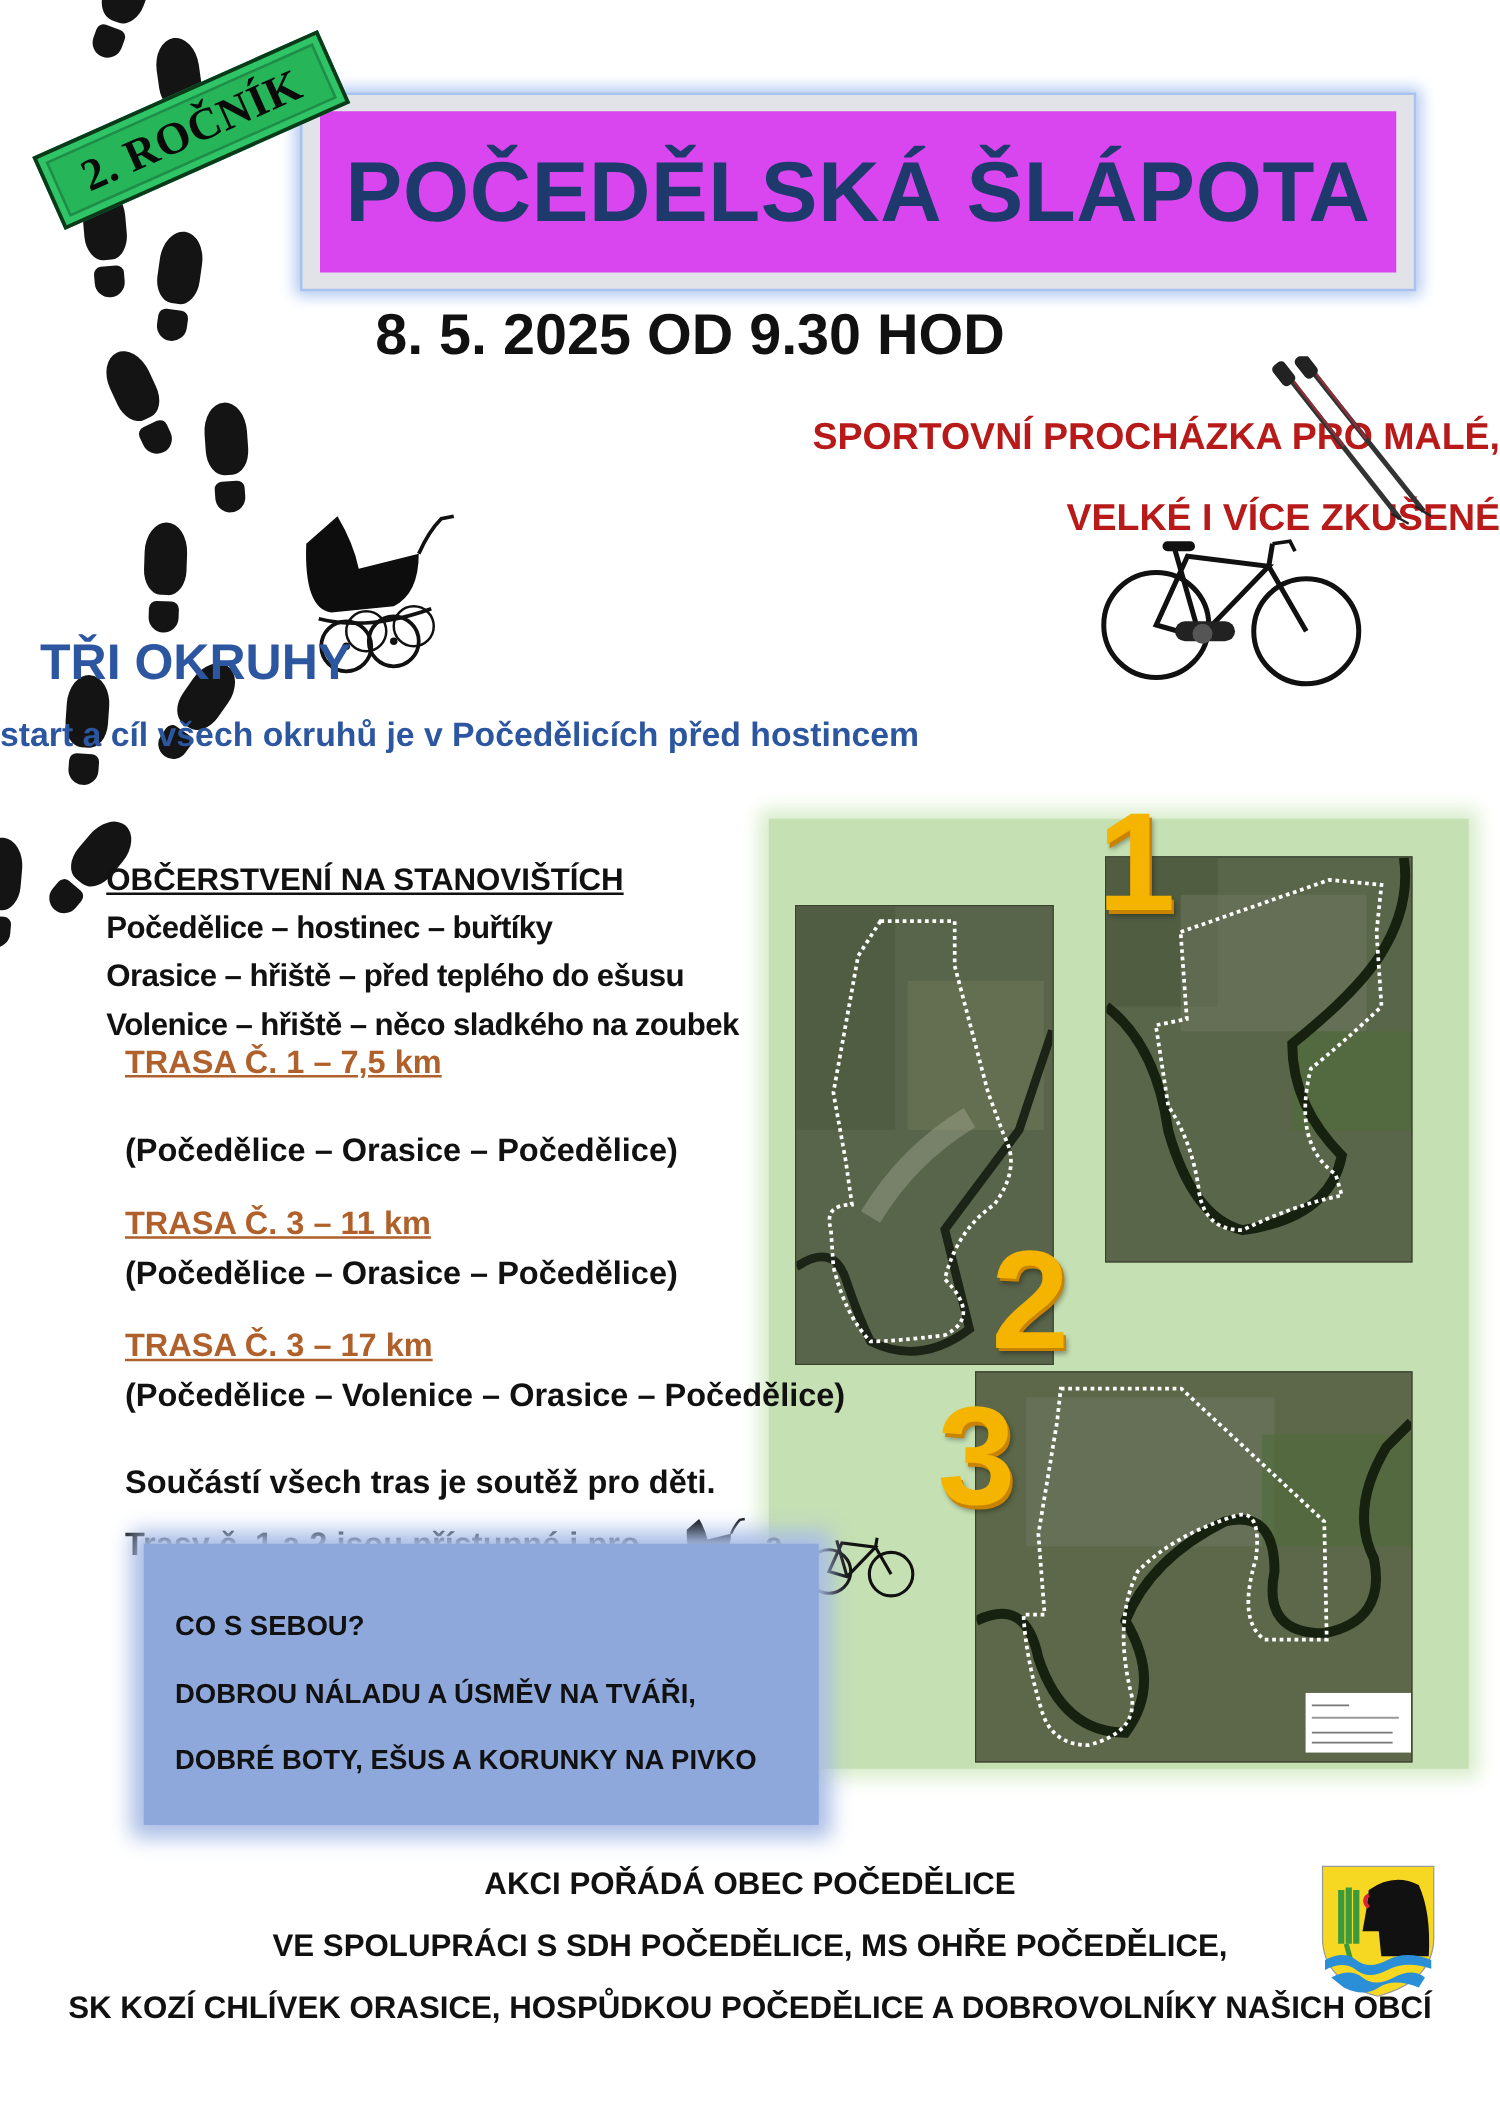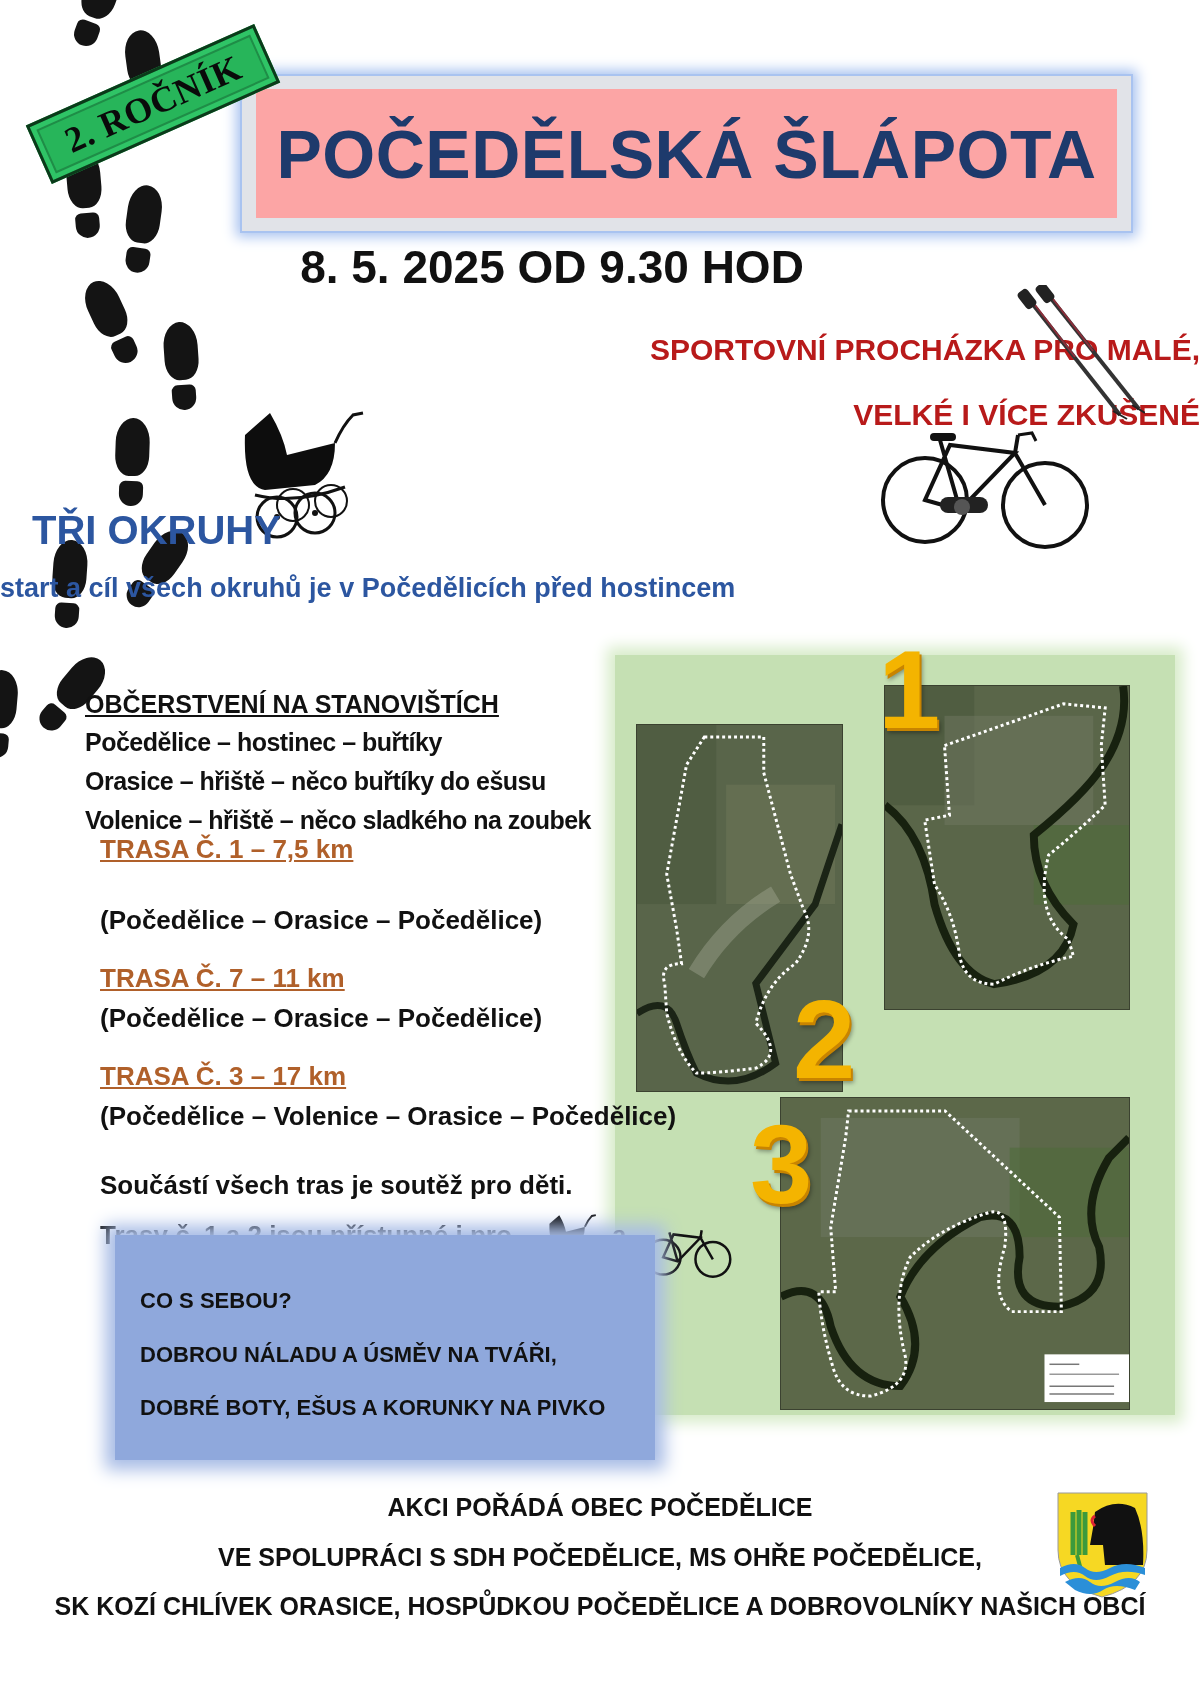--- a/index.html
+++ b/index.html
@@ -15,21 +15,21 @@
   
   .badge { position: absolute; left: 28px; top: 72px; width: 250px; height: 64px;
     background: #27b55a; border: 3px solid #0b3a1a; transform: rotate(-24deg);
     box-shadow: inset 0 0 0 5px #2fc466, inset 0 0 0 7px #1f8d47;
     display: flex; align-items: center; justify-content: center; }
   .badge span { font-family: "Liberation Serif", "DejaVu Serif", serif; font-weight: bold; font-size: 36px; color: #0a0a0a; letter-spacing: 0.5px; }
 
   
   .title-wrap { position: absolute; left: 240px; top: 74px; width: 893px; height: 159px;
     background: #e1e3e8; border: 2px solid #a9c3f0; box-shadow: 0 0 12px 4px #a9c3f0; }
-  .title-inner { position: absolute; left: 14px; top: 13px; right: 14px; bottom: 13px; background: #fca5a5;
+  .title-inner { position: absolute; left: 14px; top: 13px; right: 14px; bottom: 13px; background: #d946ef;
     display: flex; align-items: center; justify-content: center; }
   .title-inner span { font-weight: bold; font-size: 68px; color: #1e3a6c; letter-spacing: 0.5px; }
 
   .date { position: absolute; left: 0; width: 1104px; top: 240px; text-align: center; font-weight: bold; font-size: 46px; color: #111; }
   .sub-red { position: absolute; left: 0; width: 1200px; text-align: right; font-weight: bold; font-size: 30px; color: #b81a1a; }
   .tri { position: absolute; left: 0; width: 1200px; top: 508px; font-weight: bold; font-size: 40px; color: #2c56a0; margin-left: 32px; }
   .startcil { position: absolute; left: 0; width: 1200px; top: 573px; font-weight: bold; font-size: 27px; color: #2c56a0; }
 
   
   .ref-head { position: absolute; left: 85px; top: 690px; font-weight: bold; font-size: 25px; text-decoration: underline; }
@@ -190,26 +190,26 @@
     <line x1="270" y1="298" x2="335" y2="298" stroke="#777" stroke-width="1.5"></line>
   </svg>
 </div>
 
 <div class="bignum" style="left:878px;top:625px;">1</div>
 <div class="bignum" style="left:793px;top:975px;">2</div>
 <div class="bignum" style="left:750px;top:1100px;">3</div>
 
 <div class="ref-head">OBČERSTVENÍ NA STANOVIŠTÍCH</div>
 <div class="ref-line" style="top:728px;">Počedělice – hostinec – buřtíky</div>
-<div class="ref-line" style="top:767px;">Orasice – hřiště – něco buřtíky do ešusu</div>
+<div class="ref-line" style="top:767px;">Orasice – hřiště – před teplého do ešusu</div>
 <div class="ref-line" style="top:806px;">Volenice – hřiště – něco sladkého na zoubek</div>
 
 <div class="trasa" style="top:834px;text-align:right;">TRASA Č. 1 – 7,5 km</div>
 <div class="trasa-route" style="top:905px;">(Počedělice – Orasice – Počedělice)</div>
-<div class="trasa" style="top:963px;">TRASA Č. 7 – 11 km</div>
+<div class="trasa" style="top:963px;">TRASA Č. 3 – 11 km</div>
 <div class="trasa-route" style="top:1003px;">(Počedělice – Orasice – Počedělice)</div>
 <div class="trasa" style="top:1061px;">TRASA Č. 3 – 17 km</div>
 <div class="trasa-route" style="top:1101px;">(Počedělice – Volenice – Orasice – Počedělice)</div>
 
 <div class="note" style="top:1122px;margin-top:48px;">Součástí všech tras je soutěž pro děti.</div>
 <div class="note" style="top:1220px;">Trasy č. 1 a 2 jsou přístupné i pro</div>
 <svg class="abs" style="left:545px;top:1212px;width:60px;height:55px;" viewBox="0 0 150 140">
   <path d="M10 30 L35 8 Q48 30 52 50 L100 38 Q100 70 80 80 L30 85 Q8 82 10 30 Z" fill="#0d0d0d"></path>
   <path d="M100 38 Q108 20 118 10 L128 8" stroke="#111" stroke-width="5" fill="none"></path>
   <circle cx="42" cy="112" r="20" fill="none" stroke="#111" stroke-width="6"></circle>

